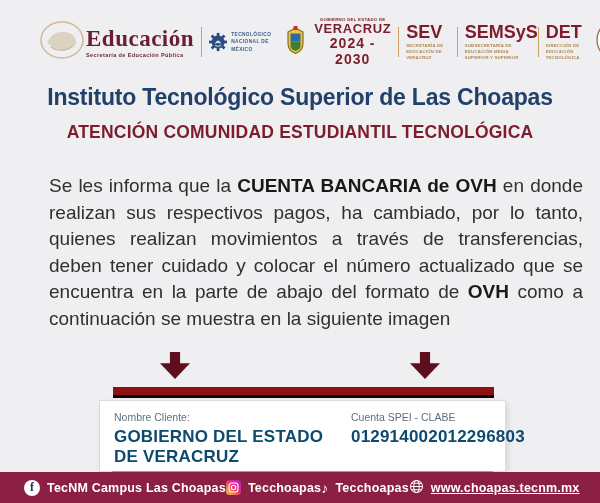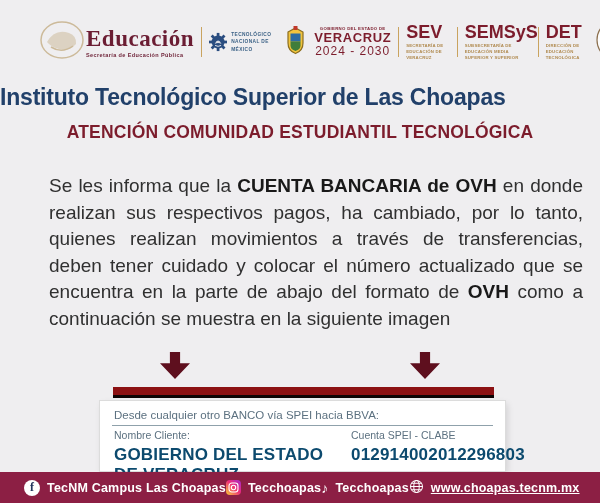--- a/index.html
+++ b/index.html
@@ -12,28 +12,28 @@
   .lg-eagle{opacity:.85;margin-right:-6px;}
   .sep-name{font-family:"Liberation Serif",serif;font-weight:bold;font-size:23px;
             color:#6b1d33;letter-spacing:.5px;line-height:1;}
   .sep-sub{font-size:5.5px;font-weight:bold;color:#6b1d33;letter-spacing:.4px;margin-top:2px;}
   .vdiv{width:1px;height:30px;background:#c9a35f;flex:0 0 auto;}
   .lg-tecnm{display:flex;align-items:center;gap:4px;}
   .tecnm-text{font-size:4.8px;font-weight:bold;color:#3c6286;letter-spacing:.4px;line-height:1.5;}
   .lg-ver{text-align:center;}
   .ver-l1{font-size:4.3px;font-weight:bold;color:#7c1c2c;letter-spacing:.3px;}
   .ver-l2{font-size:13px;font-weight:800;color:#7c1c2c;letter-spacing:.6px;line-height:1.05;}
-  .ver-l3{font-size:12px;font-weight:400;color:#7c1c2c;letter-spacing:1px;}
+  .ver-l3{font-size:14px;font-weight:700;color:#7c1c2c;letter-spacing:1px;}
   .lg-acr{max-width:66px;}
   .acr{font-size:18px;font-weight:800;color:#7c1c2c;line-height:1;}
   .acr-sub{font-size:4.3px;font-weight:bold;color:#b08a4f;letter-spacing:.2px;
            line-height:1.35;margin-top:2px;}
 
   
-  .title{position:absolute;top:84px;left:0;width:600px;margin:0;
+  .title{position:absolute;top:84px;left:0;width:600px;margin:0;text-align:center;
          font-size:23px;font-weight:800;color:#21406a;letter-spacing:-.2px;}
   .subtitle{position:absolute;top:122px;left:0;width:600px;margin:0;text-align:center;
             font-size:17.5px;font-weight:800;color:#7c1c2c;letter-spacing:.2px;}
 
   
   .bodytext{position:absolute;left:33px;top:157px;width:534px;margin:16px;
             font-size:19px;line-height:26.5px;color:#303030;text-align:justify;}
   .bodytext b{color:#191919;}
 
   
@@ -146,21 +146,20 @@
   <h1 class="title">Instituto Tecnológico Superior de Las Choapas</h1>
   <h2 class="subtitle">ATENCIÓN COMUNIDAD ESTUDIANTIL TECNOLÓGICA</h2>
 
   <p class="bodytext"><span>Se les informa que la </span><b>CUENTA BANCARIA de OVH</b><span> en donde realizan sus respectivos pagos, ha cambiado, por lo tanto, quienes realizan movimientos a través de transferencias, deben tener cuidado y colocar el número actualizado que se encuentra en la parte de abajo del formato de </span><b>OVH</b><span> como a continuación se muestra en la siguiente imagen</span></p>
 
   <div class="arrow arrow1"></div>
   <div class="arrow arrow2"></div>
   <div class="redbar"></div>
 
   <div class="bankbox">
-    <div class="bb-header">Desde cualquier otro BANCO vía SPEI hacia BBVA:</div>
     <div class="bb-row">
       <div class="bb-col">
         <div class="bb-label">Nombre Cliente:</div>
         <div class="bb-value">GOBIERNO DEL ESTADO DE VERACRUZ</div>
       </div>
       <div class="bb-col right">
         <div class="bb-label">Cuenta SPEI - CLABE</div>
         <div class="bb-value">012914002012296803</div>
       </div>
     </div>

